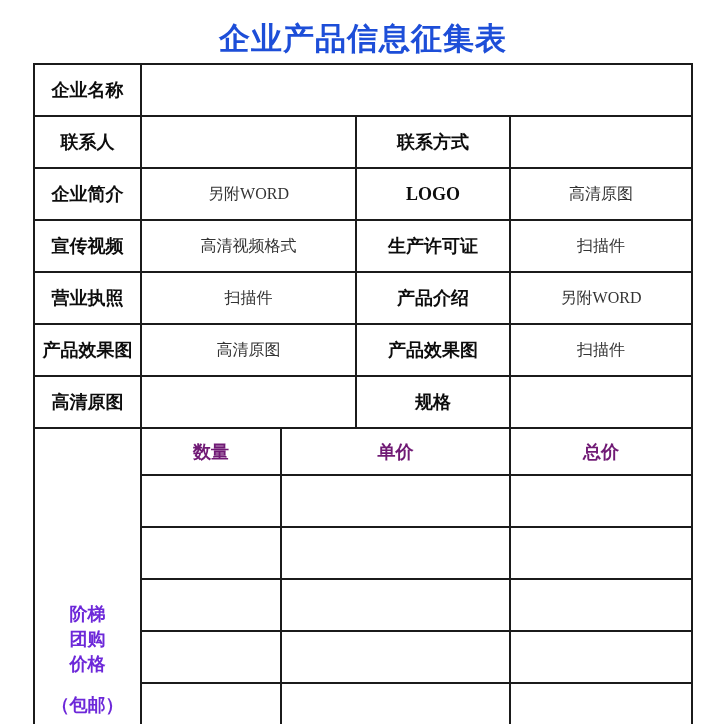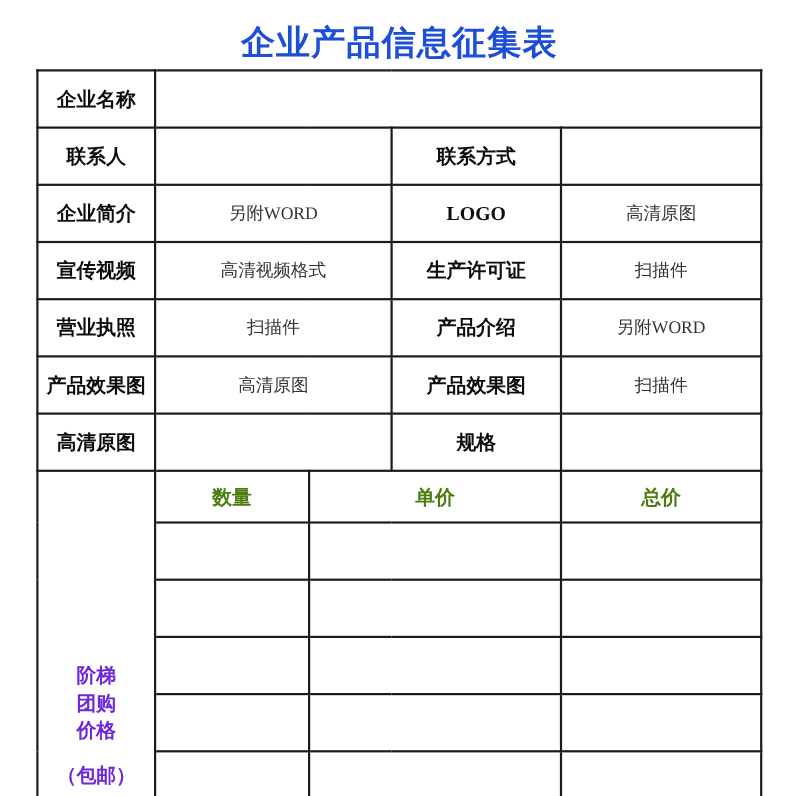--- a/index.html
+++ b/index.html
@@ -50,21 +50,21 @@
     font-size: 16px;
     color: #333333;
     margin-left: 44px;
   }
   td.input-cell {
     cursor: text;
   }
   td.col-header {
     font-weight: bold;
     font-size: 18px;
-    color: #4d7c0f;
+    color: #701a75;
   }
   td.group-label {
     font-weight: bold;
     font-size: 18px;
     line-height: 25px;
     color: #6d28d9;
     vertical-align: middle;
   }
   .group-line { display: block; }
   .group-line-last { display: block; margin-top: 16px; }

